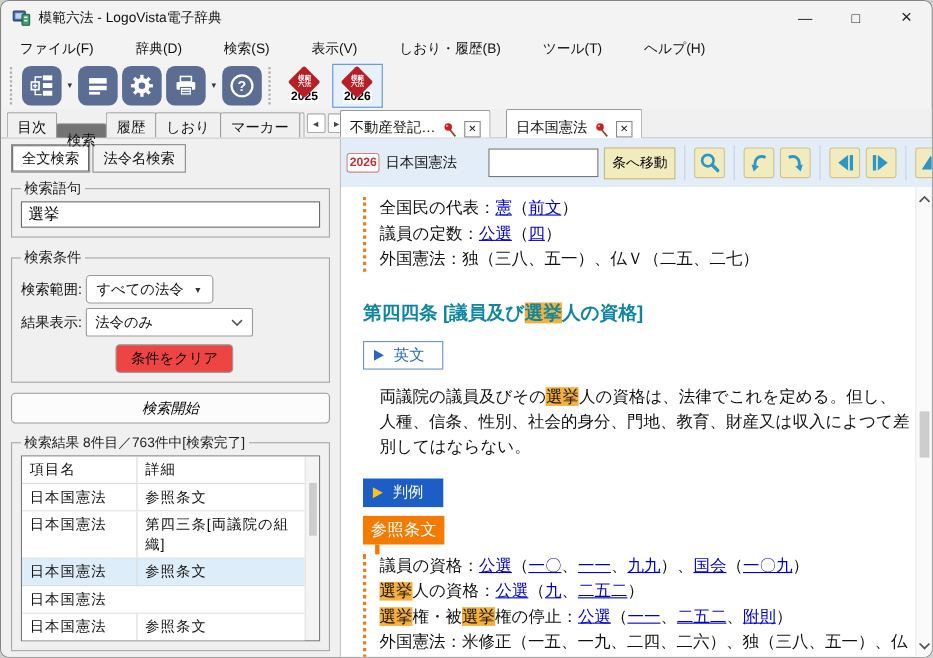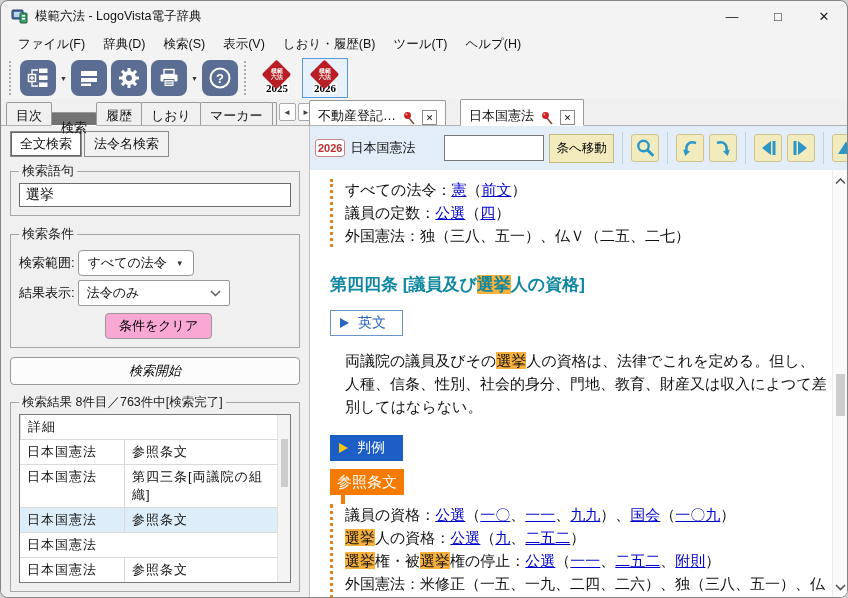--- a/index.html
+++ b/index.html
@@ -7,33 +7,33 @@
   .window{width:848px;height:598px;border:1px solid #858585;border-radius:8px;overflow:hidden;
     background:#f3f3f3;font-family:"Liberation Sans","DejaVu Sans",sans-serif;color:#111;position:relative;}
 
   
   .titlebar{height:30px;display:flex;align-items:center;padding-left:10px;gap:7px;font-size:12.5px;}
   .app-icon{width:17px;height:15px;flex:none;}
   .win-controls{margin-left:auto;display:flex;height:30px;}
   .win-btn{width:46px;height:30px;display:flex;align-items:center;justify-content:center;font-size:13px;color:#222;}
 
   
-  .menubar{height:26px;display:flex;align-items:center;padding:0 8px;font-size:12.5px;}
+  .menubar{height:26px;display:flex;align-items:center;padding:0 8px;font-size:12.5px;gap:20px;}
   .menu-item{padding:3px 9px;}
 
   
   .toolbar{height:42px;display:flex;align-items:center;padding:0 4px;}
   .gripper{width:5px;height:34px;border-left:2px dotted #ababab;margin:0 4px;}
   .tb-btn{width:36px;height:36px;background:#5b6d92;border-radius:8px;display:flex;align-items:center;justify-content:center;margin:0 2px;}
   .tb-caret{font-size:7px;color:#333;margin:0 2px;}
   .dict-btn{width:46px;height:40px;display:flex;flex-direction:column;align-items:center;border:1px solid transparent;margin:0 1px;background:transparent;}
   .dict-btn.selected{border-color:#5a96d6;background:#e7f1fb;}
   .diamond{width:21px;height:21px;background:#b81f25;transform:rotate(45deg);margin-top:4px;display:flex;align-items:center;justify-content:center;border-radius:2px;flex:none;}
   .diamond-text{transform:rotate(-45deg);color:#fff;font-size:6px;line-height:1.05;text-align:center;font-weight:bold;white-space:pre;}
-  .dict-year{font-size:11px;font-weight:bold;margin-top:-3px;line-height:1.1;background:rgba(255,255,255,.85);padding:0 1px;font-family:Liberation Serif, serif;}
+  .dict-year{font-size:11px;font-weight:bold;margin-top:-3px;line-height:1.1;background:rgba(255,255,255,.85);padding:0 1px;}
 
   
   .tabrow{height:27px;display:flex;align-items:flex-end;background:#f0f0f0;border-bottom:1px solid #b0b0b0;}
   .nav-area{width:306px;display:flex;align-items:flex-end;padding-left:5px;flex:none;}
   .nav-tab{padding:4px 9px 3px;font-size:13px;border:1px solid #9a9a9a;border-bottom:none;background:#f0f0f0;
     margin-right:-1px;border-radius:2px 2px 0 0;height:23px;white-space:nowrap;}
   .nav-tab.active{background:#737373;position:relative;z-index:2;height:14px;margin-bottom:-1px;border-bottom:1px solid #fff;padding-top:6px;}
   .nav-tab.partial{width:15px;overflow:hidden;padding-left:3px;padding-right:0;}
   .tab-scroll{display:flex;gap:2px;margin:0 3px 4px 3px;}
   .tab-scroll-btn{width:17px;height:18px;border:1px solid #aaa;background:#fff;display:flex;align-items:center;justify-content:center;border-radius:2px;font-size:8px;color:#444;}
@@ -50,21 +50,21 @@
   .subtabs{display:flex;margin:1px 0 5px;}
   .subtab{font-size:13px;padding:3px 9px;border:1px solid #8a8a8a;background:#f2f2f2;margin-right:2px;}
   .subtab.active{background:#fff;box-shadow:inset 0 0 0 1px #666;}
   fieldset{border:1px solid #a6a6a6;margin:0 0 9px;padding:3px 8px 8px;}
   legend{font-size:13px;padding:0 3px;color:#222;}
   .term-input{width:100%;height:24px;border:1px solid #6a6a6a;font-size:14px;padding:2px 6px;background:#fff;font-family:inherit;}
   .cond-row{display:flex;align-items:center;margin:4px 0;font-size:13px;white-space:nowrap;}
   .dropdown-flat{margin-left:3px;border:1px solid #999;border-radius:4px;background:#fff;padding:3px 9px;display:flex;align-items:center;gap:9px;}
   .dd-caret{font-size:8px;color:#333;}
   .select-box{margin-left:3px;border:1px solid #999;background:#fff;padding:3px 8px;display:flex;align-items:center;justify-content:space-between;width:152px;border-radius:2px;}
-  .clear-btn{margin-left:86px;margin-top:3px;border:1px solid #999;border-radius:4px;background:#f9a8d4;padding:3px 13px;font-size:13px;font-family:inherit;}
+  .clear-btn{margin-left:86px;margin-top:3px;border:1px solid #999;border-radius:4px;background:#ef4444;padding:3px 13px;font-size:13px;font-family:inherit;}
   .start-btn{width:100%;border:1px solid #999;border-radius:4px;background:#fcfcfc;padding:4px 0;font-size:13px;margin:0 0 9px;font-family:inherit;font-style:italic;}
   .results-fs{flex:1;display:flex;flex-direction:column;min-height:0;margin-bottom:0;}
   .results-table{flex:1;background:#fff;border:1px solid #7a7a7a;display:flex;overflow:hidden;min-height:0;}
   .rt-inner{flex:1;min-width:0;}
   .rt-row{display:flex;border-bottom:1px solid #dadada;font-size:13px;background:#fff;}
   .rt-row.selected{background:#ddeefa;}
   .rt-c1{width:104px;flex:none;padding:3px 3px 3px 7px;letter-spacing:1px;}
   .rt-c2{flex:1;padding:3px 4px 3px 7px;border-left:1px solid #dadada;letter-spacing:1px;}
   .rt-scroll{width:13px;flex:none;background:#f4f4f4;border-left:1px solid #e2e2e2;position:relative;}
   .rt-thumb{position:absolute;top:24px;left:3px;width:7px;height:48px;background:#cccccc;}
@@ -275,20 +275,21 @@
         <button class="clear-btn">条件をクリア</button>
       </fieldset>
 
       <button class="start-btn">検索開始</button>
 
       <fieldset class="results-fs">
         <legend style="font-size:12.5px;">検索結果 8件目／763件中[検索完了]</legend>
         <div class="results-table">
           <div class="rt-inner">
             <div class="rt-row header">
+              <div class="rt-c1">項目名</div>
               <div class="rt-c2">詳細</div>
             </div>
             <div class="rt-row">
               <div class="rt-c1">日本国憲法</div>
               <div class="rt-c2"><span class="seg-text">参照条文</span></div>
             </div>
             <div class="rt-row">
               <div class="rt-c1">日本国憲法</div>
               <div class="rt-c2"><span class="seg-text">第四三条[両議院の組織]</span></div>
             </div>
@@ -356,21 +357,21 @@
           <svg width="20" height="20" viewBox="0 0 20 20">
             <polygon points="10,3.5 18,16 2,16" fill="#2b96c8"></polygon>
           </svg>
         </button>
 
       </div>
 
       <div class="reader-scroll-wrap">
         <div class="reader-content">
           <div class="intro-block">
-            <div><span class="seg-text">すべての法令：</span><a class="seg-link">憲</a><span class="seg-text">（</span><a class="seg-link">前文</a><span class="seg-text">）</span></div>
+            <div><span class="seg-text">全国民の代表：</span><a class="seg-link">憲</a><span class="seg-text">（</span><a class="seg-link">前文</a><span class="seg-text">）</span></div>
             <div><span class="seg-text">議員の定数：</span><a class="seg-link">公選</a><span class="seg-text">（</span><a class="seg-link">四</a><span class="seg-text">）</span></div>
             <div><span class="seg-text">外国憲法：独（三八、五一）、仏Ｖ（二五、二七）</span></div>
           </div>
 
           <div class="article-heading"><span class="seg-text">第四四条 [議員及び</span><span class="seg-hl">選挙</span><span class="seg-text">人の資格]</span></div>
 
           <button class="eng-btn">
             <span class="tri-blue"></span>
             <span>英文</span>
           </button>

